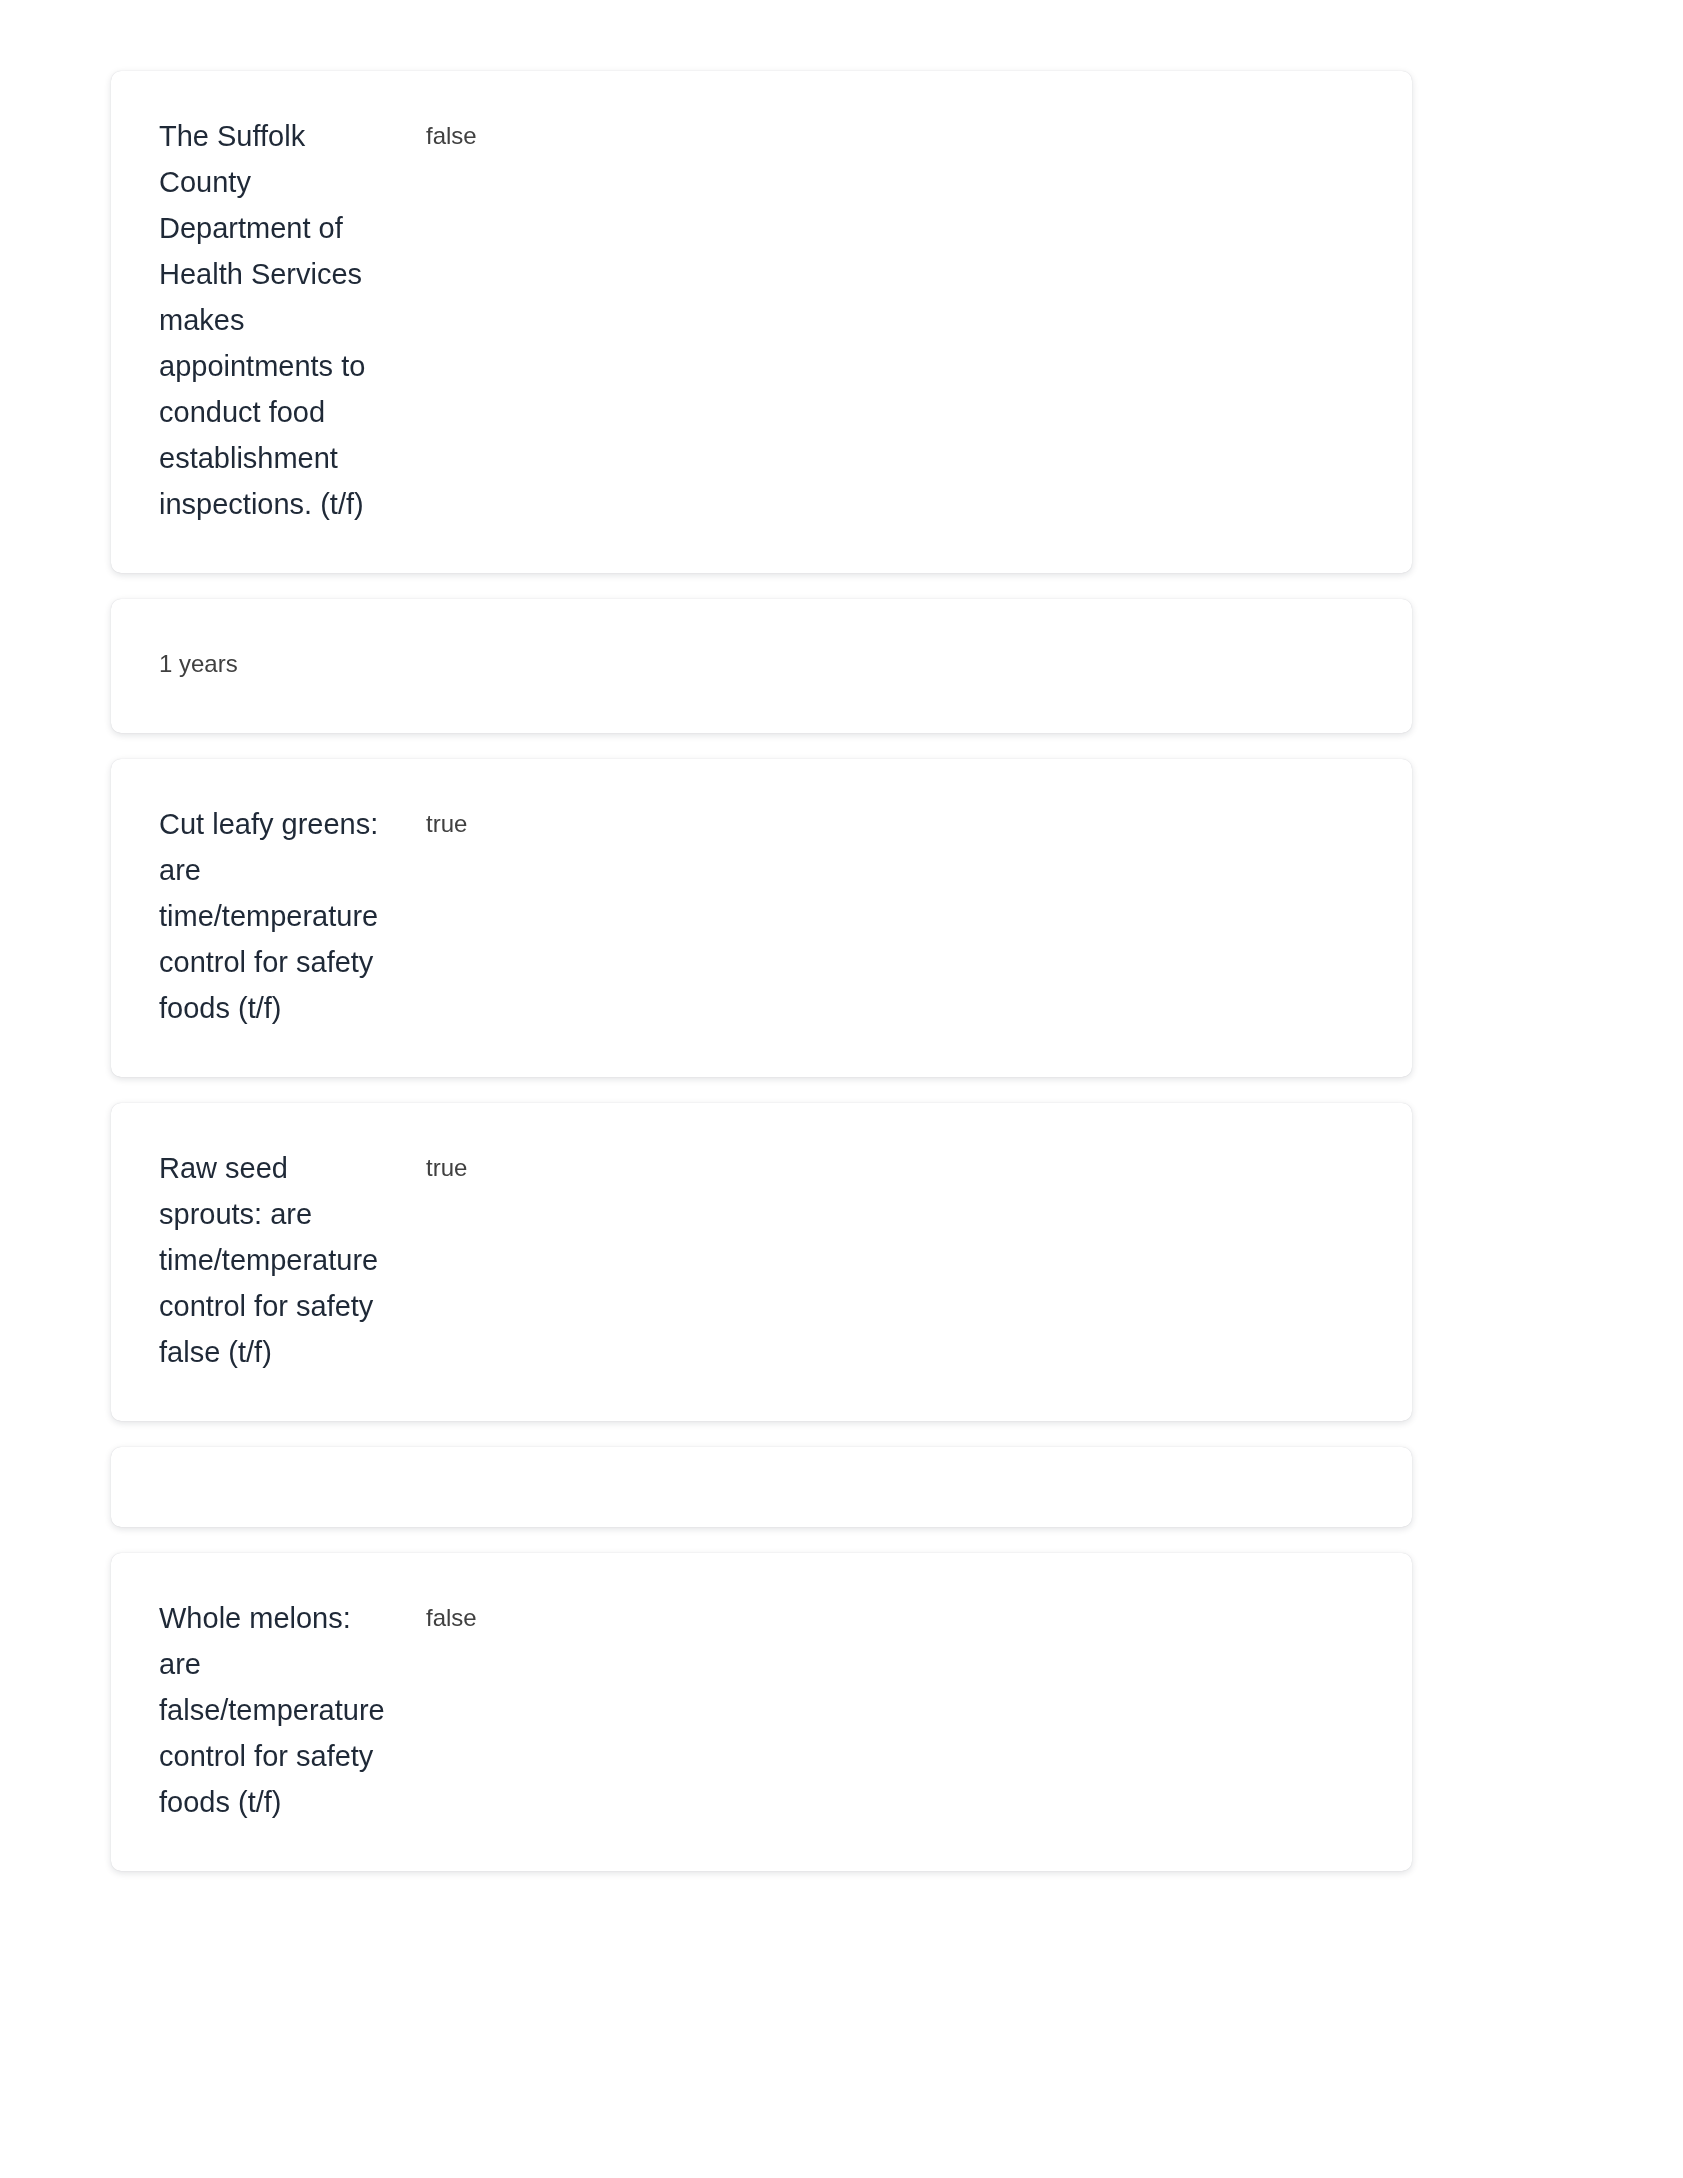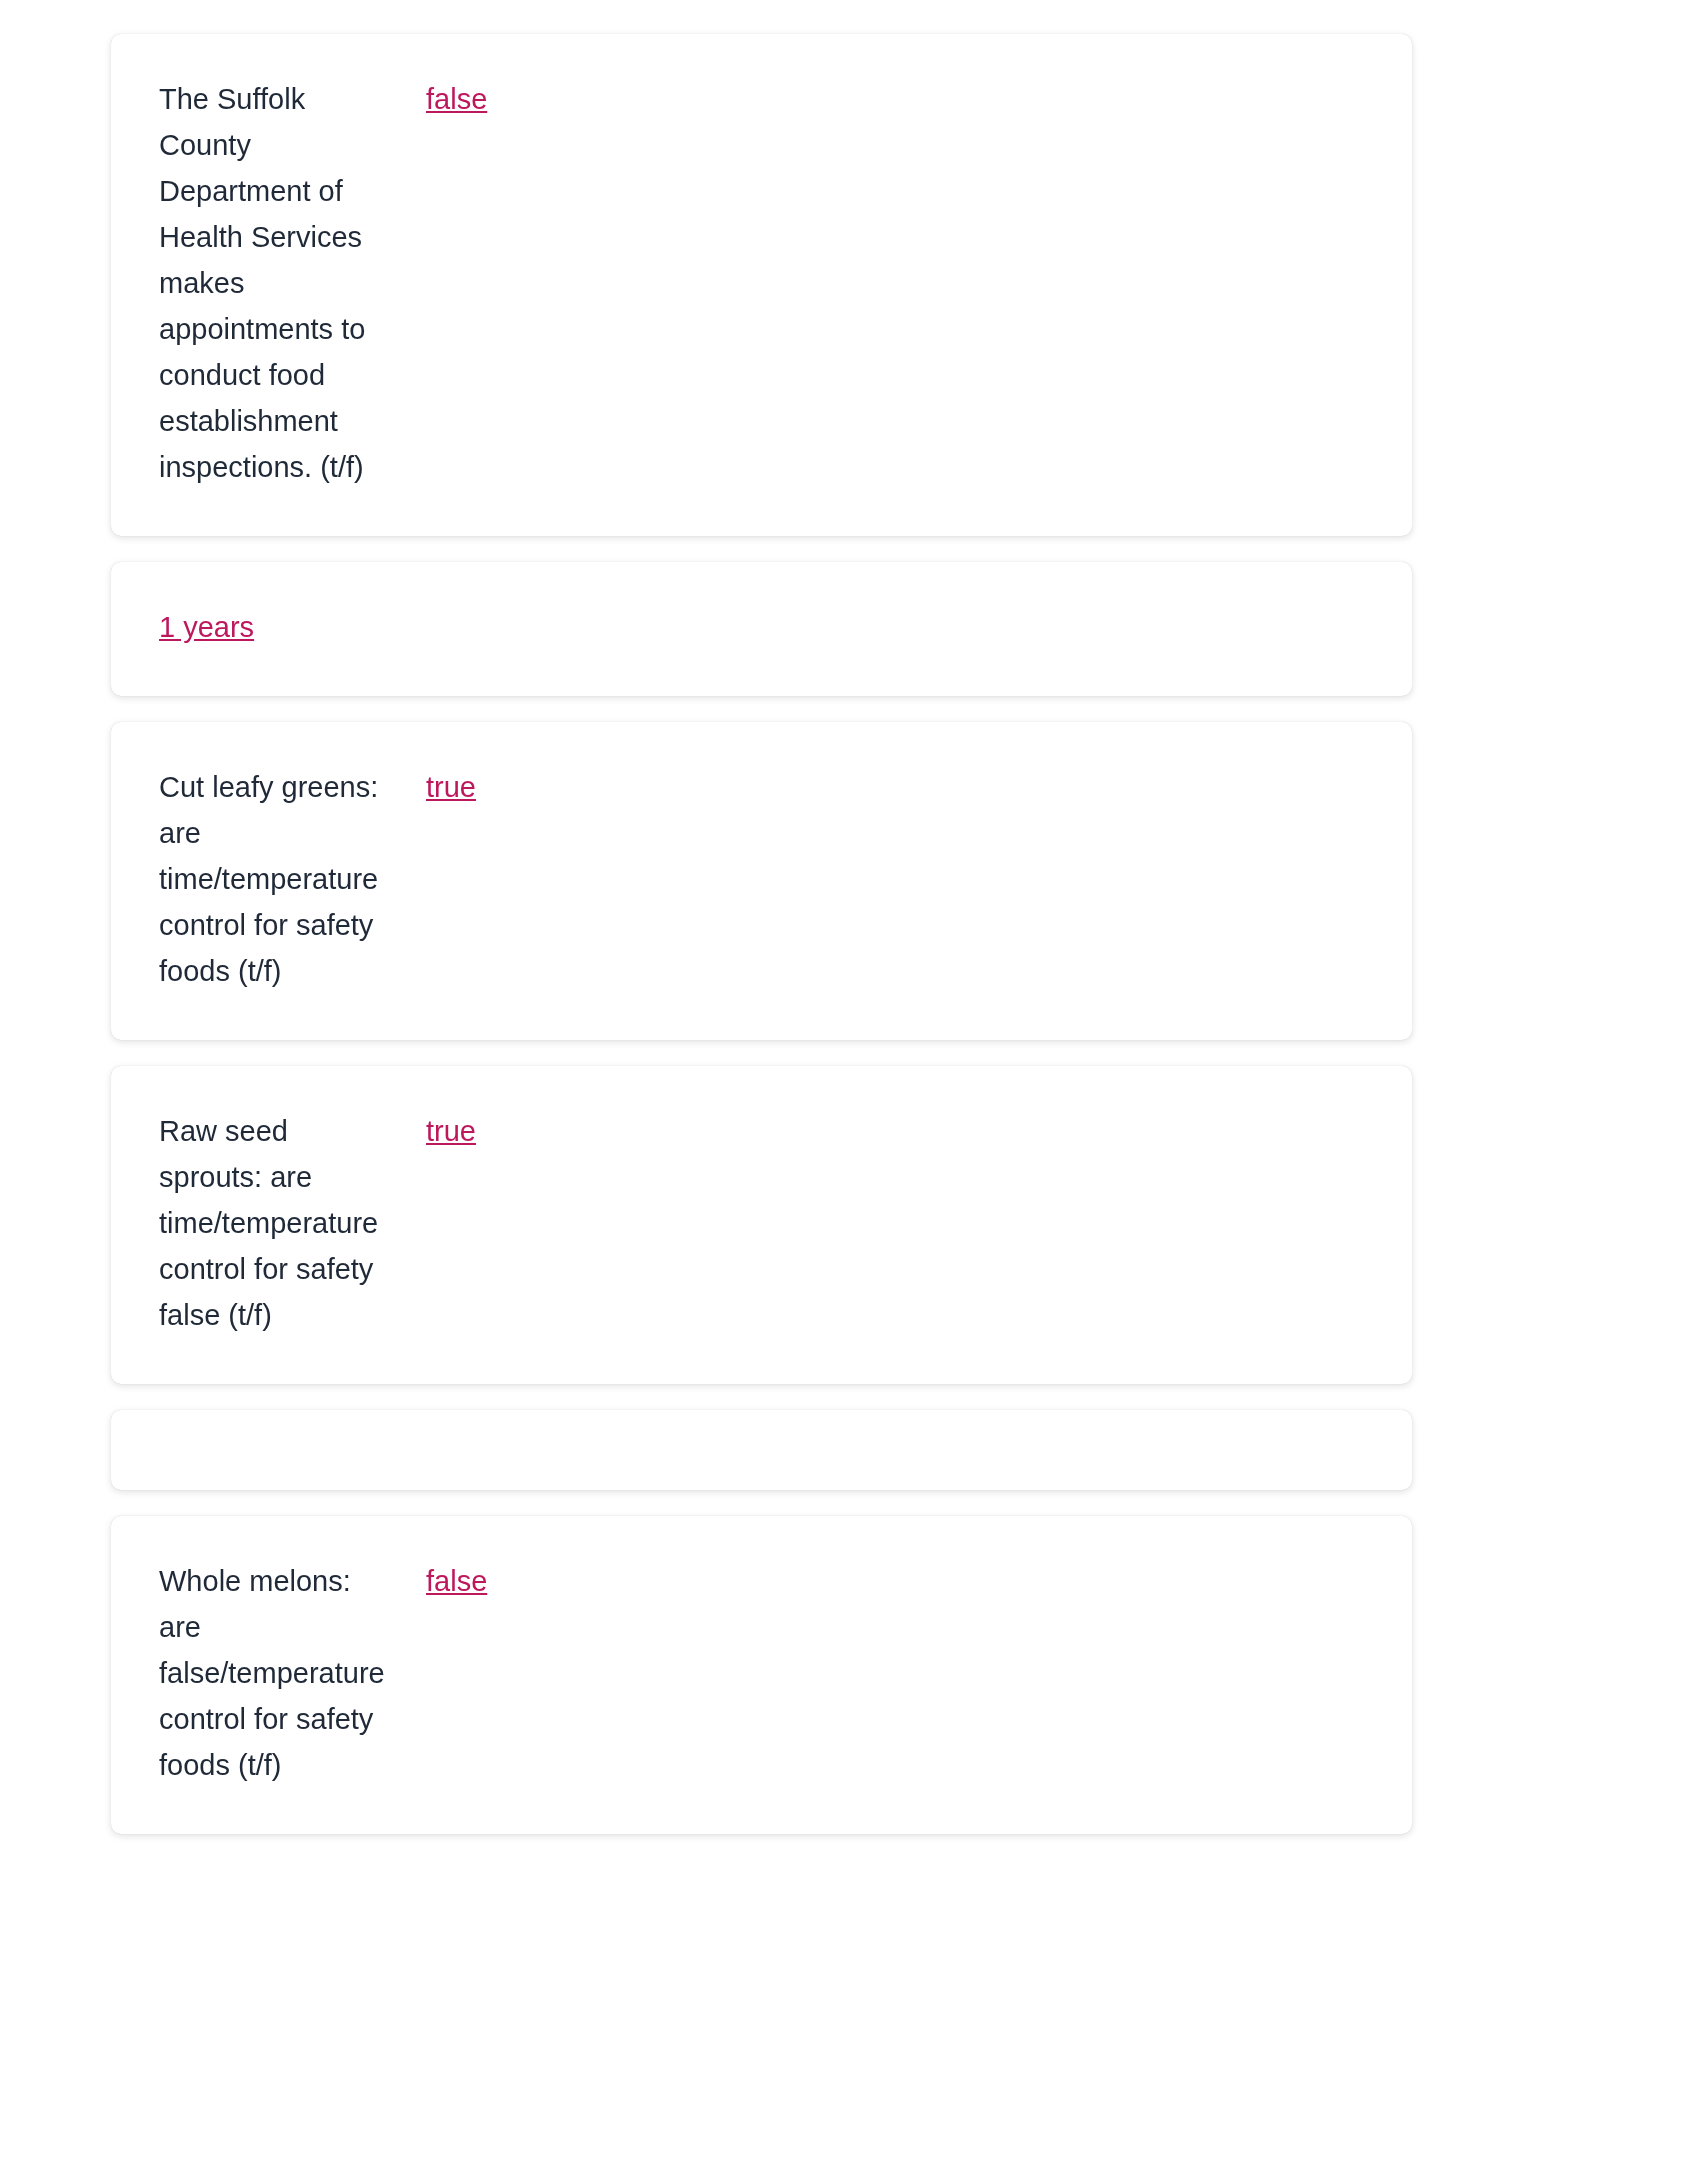--- a/index.html
+++ b/index.html
@@ -8,21 +8,21 @@
     background: #ffffff;
   }
   body {
     width: 1683px;
     min-height: 2178px;
     font-family: "Liberation Sans", sans-serif;
     color: #1f2937;
   }
   .page {
     width: 1523px;
-    padding: 34px 111px 0 111px;
+    padding: 71px 111px 0 111px;
     box-sizing: border-box;
   }
   .card-list {
     display: flex;
     flex-direction: column;
     gap: 26px;
   }
   .card {
     background: #ffffff;
     border-radius: 10px;
@@ -42,26 +42,25 @@
     font-size: 29px;
     line-height: 46px;
     color: #1f2937;
     word-wrap: break-word;
     overflow-wrap: anywhere;
     padding-right: 30px;
     box-sizing: border-box;
   }
   .definition {
     flex: 1 1 auto;
-    font-size: 29px;
+    font-size: 24px;
     line-height: 46px;
-    color: #be185d;
+    color: #404040;
     word-wrap: break-word;
     overflow-wrap: anywhere;
-    text-decoration: underline;
   }
 </style>
 </head>
 <body>
 
 <div class="page">
   <div class="card-list">
 
     <div class="card">
       <div class="term">The Suffolk County Department of Health Services makes appointments to conduct food establishment inspections. (t/f)</div>

